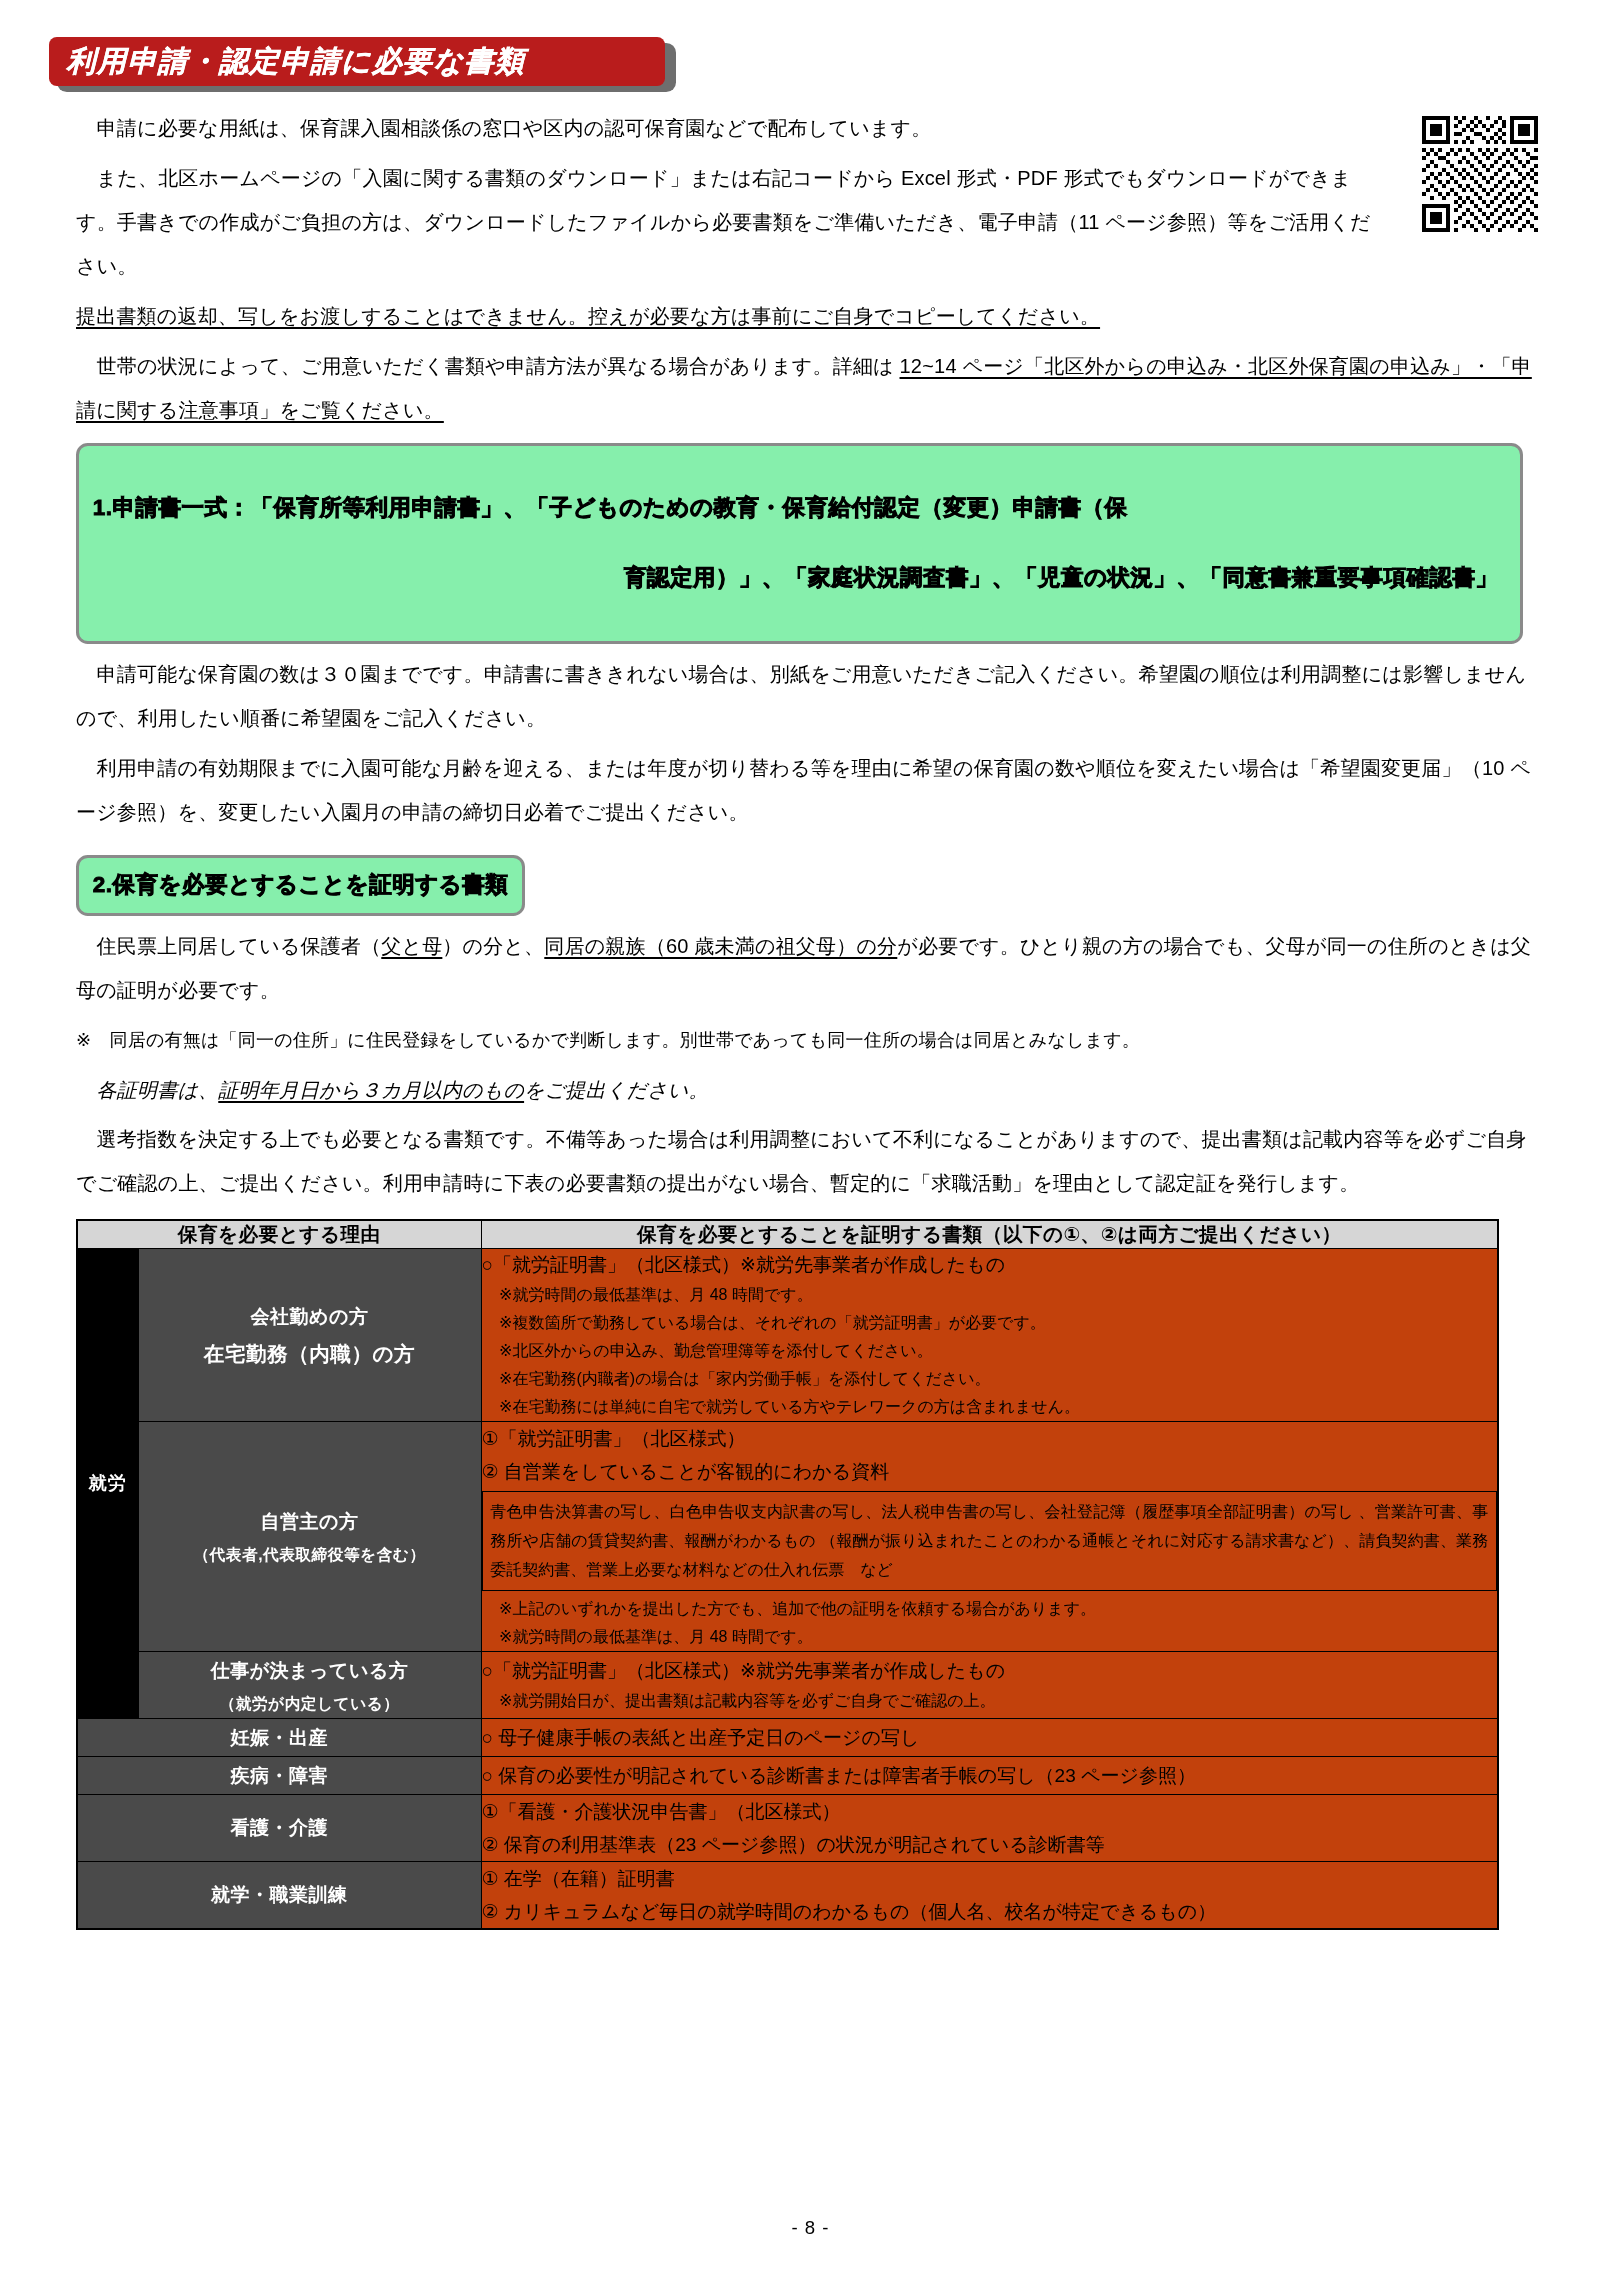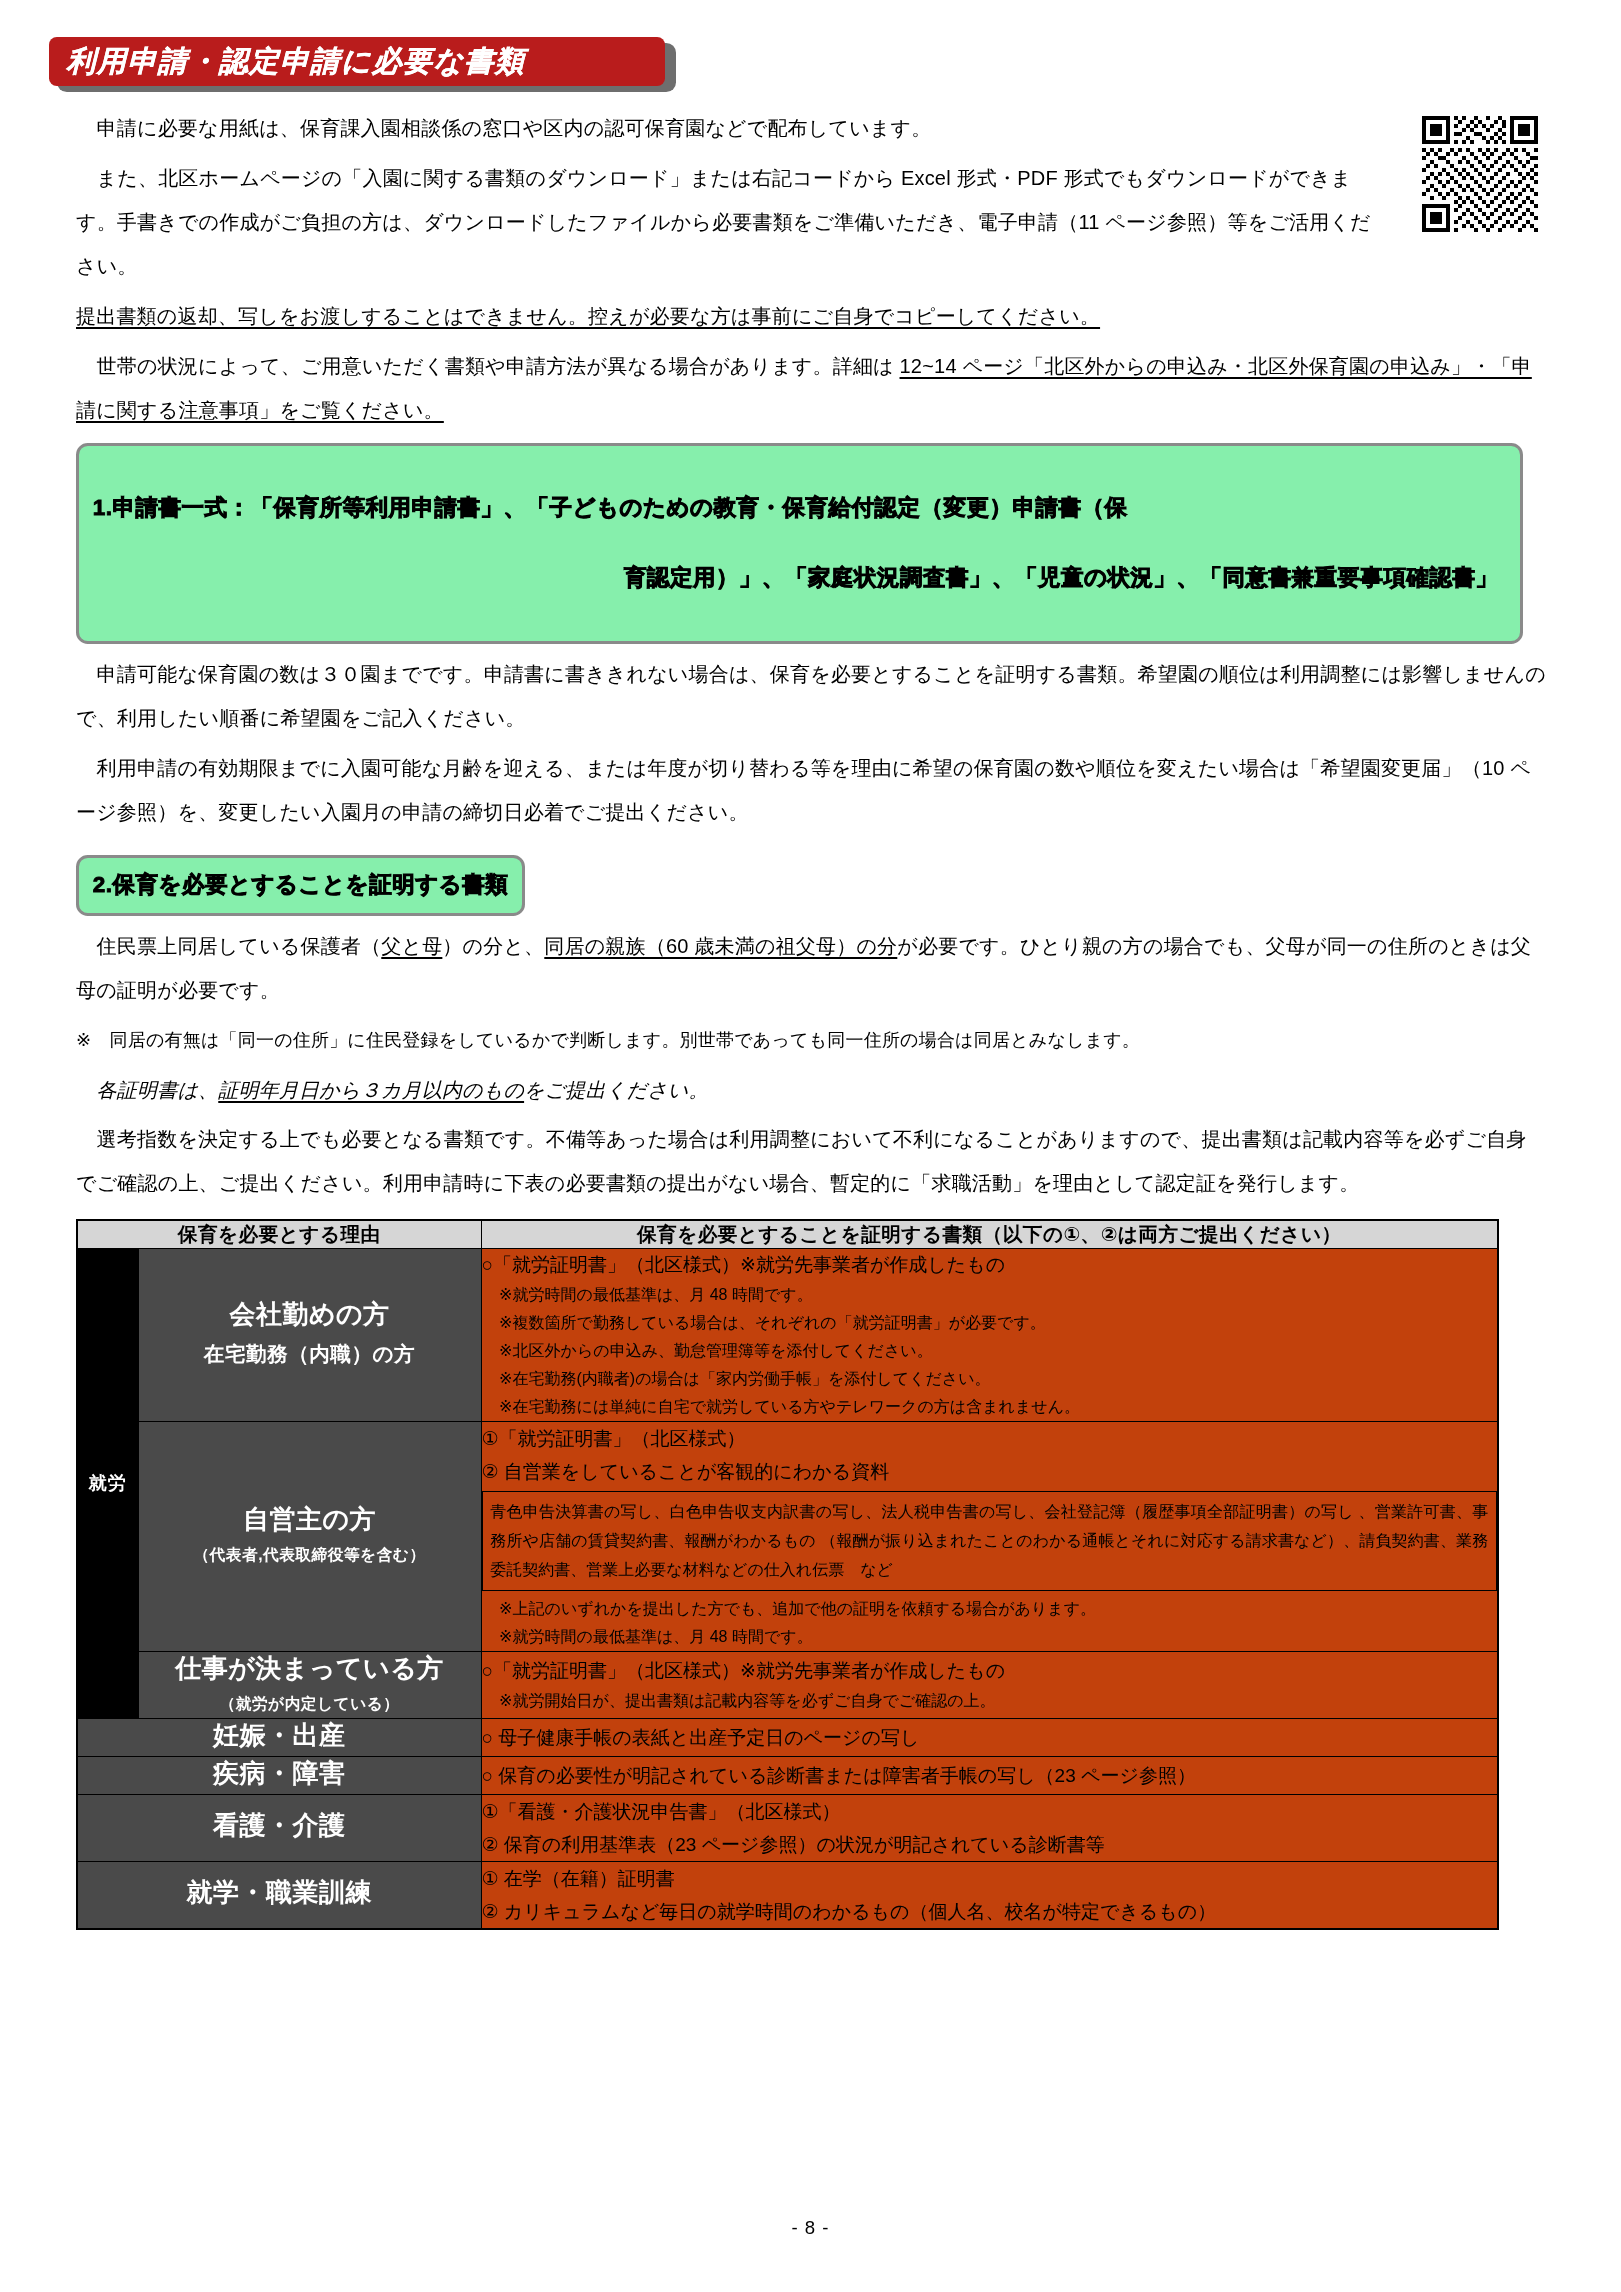--- a/index.html
+++ b/index.html
@@ -139,21 +139,21 @@
     letter-spacing: 1px;
   }
   .cat-gray {
     background: #4a4a4a;
     color: #ffffff;
     text-align: center;
     font-weight: bold;
     padding: 7.8px 5.9px;
     letter-spacing: 0.5px;
   }
-  .cat-gray .l1 { font-size: 26px; display: block; line-height: 37px; font-family: Liberation Mono, monospace; }
+  .cat-gray .l1 { font-size: 19px; display: block; line-height: 37px; }
   .cat-gray .l2 { font-size: 20.6px; display: block; line-height: 37px; }
   .cat-gray .sub { font-size: 15.7px; display: block; line-height: 29px; }
   .body-cell {
     background: #c2410c;
     padding: 5.9px 8.8px 6.9px 8.8px;
     font-size: 18.6px;
     line-height: 30px;
   }
   .body-cell .main { font-size: 19px; line-height: 32px; }
   .body-cell .note {
@@ -450,21 +450,21 @@
 
     <div class="sec-box-wrap">
       <div class="sec-box full">
         <div class="sec-box-text">
           <span class="sec1-line1">1.申請書一式：「保育所等利用申請書」、「子どものための教育・保育給付認定（変更）申請書（保</span>
           <span class="sec1-line2">育認定用）」、「家庭状況調査書」、「児童の状況」、「同意書兼重要事項確認書」</span>
         </div>
       </div>
     </div>
 
-    <p class="para" style="width:1470px;">申請可能な保育園の数は３０園までです。申請書に書ききれない場合は、保育を必要とすることを証明する書類。希望園の順位は利用調整には影響しませんので、利用したい順番に希望園をご記入ください。</p>
+    <p class="para" style="width:1470px;">申請可能な保育園の数は３０園までです。申請書に書ききれない場合は、別紙をご用意いただきご記入ください。希望園の順位は利用調整には影響しませんので、利用したい順番に希望園をご記入ください。</p>
     <p class="para" style="width:1470px;">利用申請の有効期限までに入園可能な月齢を迎える、または年度が切り替わる等を理由に希望の保育園の数や順位を変えたい場合は「希望園変更届」（10 ページ参照）を、変更したい入園月の申請の締切日必着でご提出ください。</p>
 
     <div class="sec-box-wrap" style="margin-top:21.6px;">
       <div class="sec-box">
         <div class="sec-box-text">2.保育を必要とすることを証明する書類</div>
       </div>
     </div>
 
     <p class="para" style="width:1470px;"><span>住民票上同居している保護者（</span><span class="u">父と母</span><span>）の分と、</span><span class="u">同居の親族（60 歳未満の祖父母）の分</span><span>が必要です。ひとり親の方の場合でも、父母が同一の住所のときは父母の証明が必要です。</span></p>
 

